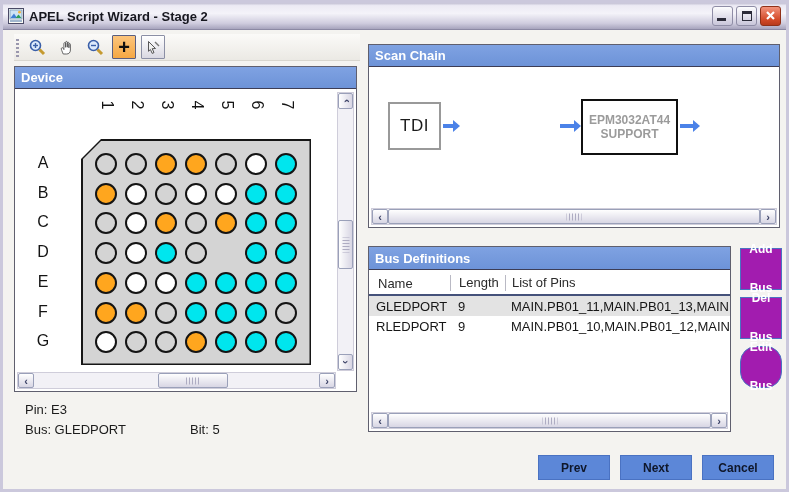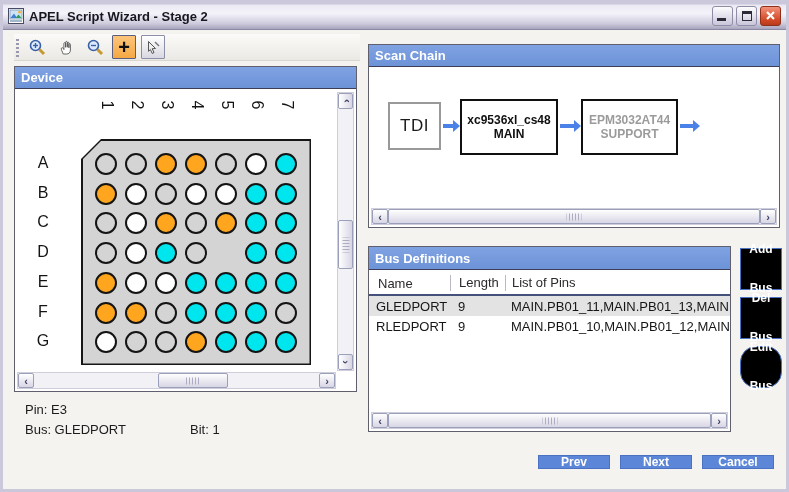--- a/index.html
+++ b/index.html
@@ -79,25 +79,25 @@
   .bh1{width:81px;padding-left:9px;}
   .bh2{width:55px;padding-left:8px;border-left:1px solid #b9b9c4;height:16px;line-height:16px;}
   .bh3{flex:1;padding-left:6px;border-left:1px solid #b9b9c4;height:16px;line-height:16px;}
   .busrow{display:flex;height:20px;align-items:center;font-size:13px;color:#161616;cursor:pointer;}
   .busrow.selrow{background:#e3e3e3;}
   .bc{overflow:hidden;white-space:nowrap;}
   .bc1{width:81px;padding-left:7px;}
   .bc2{width:55px;padding-left:8px;}
   .bc3{flex:1;padding-left:6px;}
   
-  .sidebtn{position:absolute;left:0;width:42px;height:42px;background:#000000;border:1px solid #4a72c2;
+  .sidebtn{position:absolute;left:0;width:42px;height:42px;background:#a21caf;border:1px solid #4a72c2;
     color:#fff;font-weight:bold;font-size:12px;line-height:15px;display:flex;flex-direction:column;
     align-items:center;justify-content:center;text-align:center;cursor:pointer;gap:24px;}
-  .fbtn{position:absolute;top:0;width:72px;height:14px;background:#5c87d8;border:1px solid #4a72c2;
-    color:#ffffff;font-weight:bold;font-size:12px;display:flex;align-items:center;justify-content:center;cursor:pointer;}
+  .fbtn{position:absolute;top:0;width:72px;height:25px;background:#5c87d8;border:1px solid #4a72c2;
+    color:#0f172a;font-weight:bold;font-size:12px;display:flex;align-items:center;justify-content:center;cursor:pointer;}
   
   .statustext{position:absolute;font-size:13px;color:#1c1c1c;white-space:nowrap;}
 </style>
 </head>
 <body>
 
 <div class="window">
 
   <div class="titlebar">
     <svg width="16" height="16" viewBox="0 0 16 16">
@@ -255,24 +255,20 @@
         <div class="hscroll" style="left:2px;right:2px;bottom:2px;">
           <span class="sbtn">‹</span>
           <span class="htrack">
               <span class="hthumb" style="left:0;right:0;"></span>
             </span>
           <span class="sbtn">›</span>
         </div>
       <div class="chainnode endpoint" style="left: 19px; top: 34px; width: 53px; height: 48px;">
             <div>TDI</div>
           </div>
-          <div class="chainnode device-active" style="left: 91px; top: 31px; width: 98px; height: 56px;">
-            <div>xc9536xl_cs48</div>
-            <div>MAIN</div>
-          </div>
           <div class="chainnode device-inactive" style="left: 212px; top: 31px; width: 97px; height: 56px;">
             <div>EPM3032AT44</div>
             <div>SUPPORT</div>
           </div>
           <div class="chainarrow" style="left: 74px; width: 10px; top: 56px;"></div>
           <div class="chainarrow" style="left: 191px; width: 14px; top: 56px;"></div>
           <div class="chainarrow" style="left: 311px; width: 13px; top: 56px;"></div>
         </div>
     </div>
 
@@ -316,21 +312,21 @@
           <div>Bus</div>
         </div>
         <div class="sidebtn" style="top: 98px; border-radius: 16px;">
           <div>Edit</div>
           <div>Bus</div>
         </div>
       </div>
 
     <span class="statustext" style="left:22px;top:372px;">Pin: E3</span>
     <span class="statustext" style="left:22px;top:392px;">Bus: GLEDPORT</span>
-    <span class="statustext" style="left:187px;top:392px;">Bit: 1</span>
+    <span class="statustext" style="left:187px;top:392px;">Bit: 5</span>
 
     <div style="position:absolute;left:535px;top:425px;width:238px;height:21px;">
         <div class="fbtn" style="left: 0px;">Prev</div>
         <div class="fbtn" style="left: 82px;">Next</div>
         <div class="fbtn" style="left: 164px;">Cancel</div>
       </div>
 
   </div>
 </div>
 

